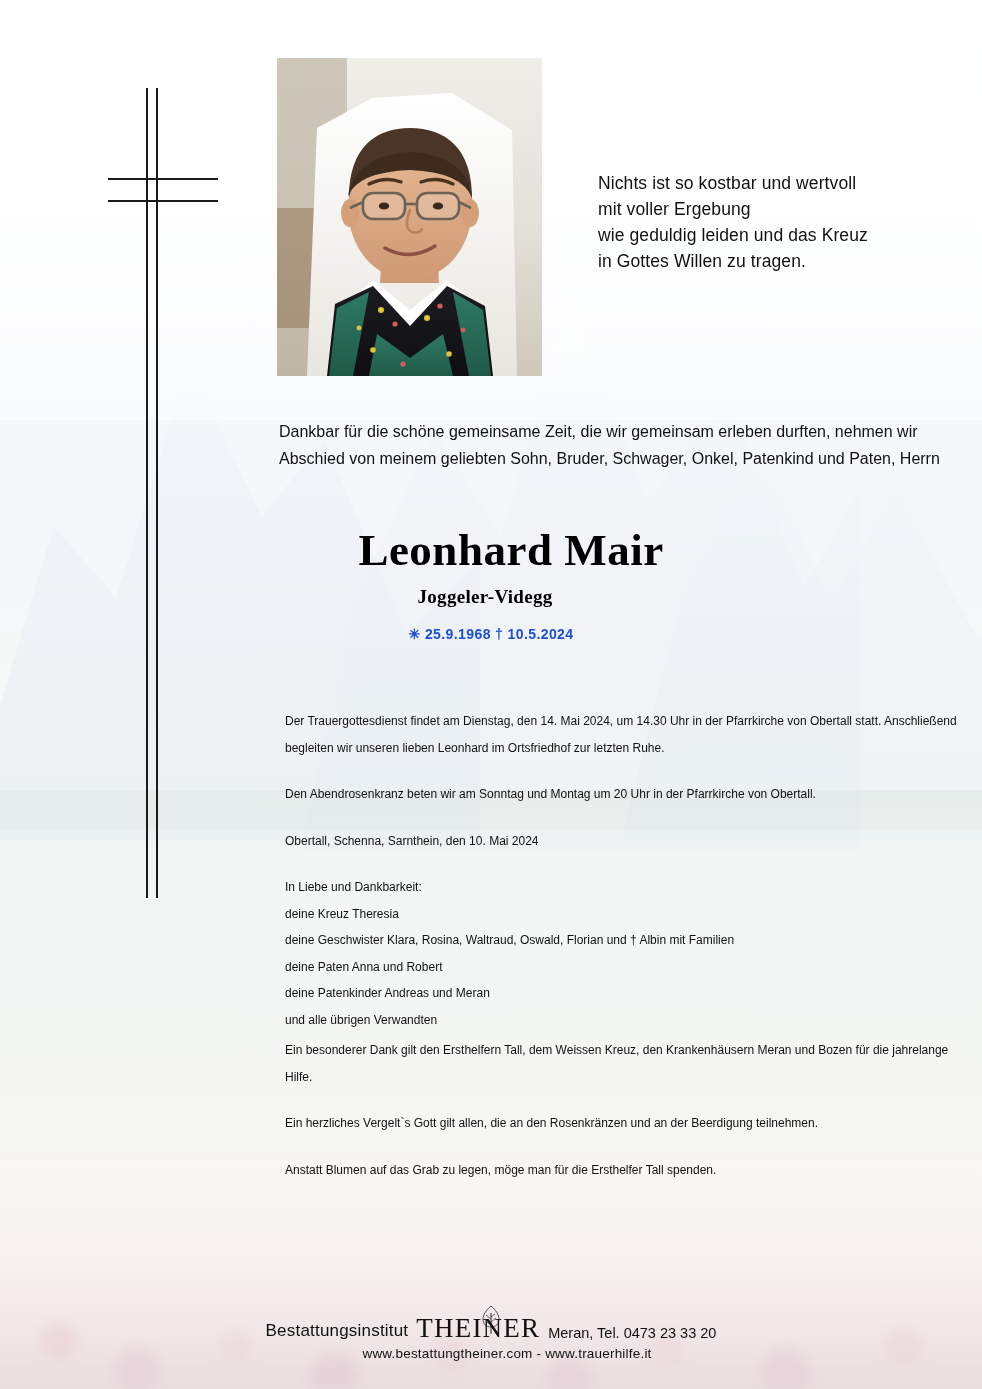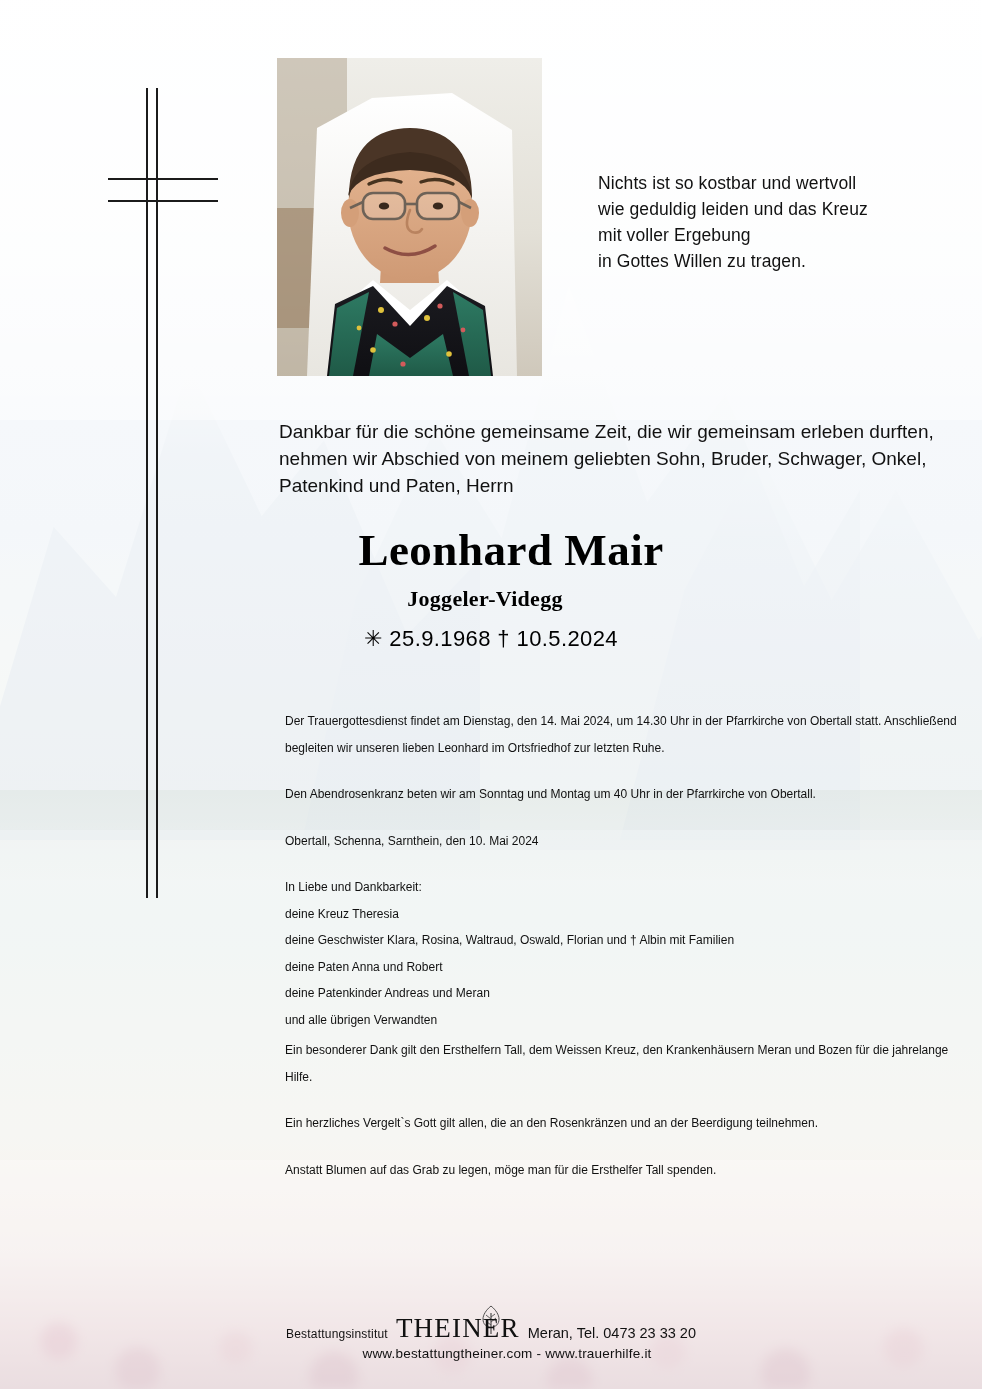--- a/index.html
+++ b/index.html
@@ -168,21 +168,21 @@
     color: #111;
     letter-spacing: .1px;
   }
   .verse div { white-space: nowrap; }
   
   .intro {
     position: absolute;
     left: 279px;
     top: 418px;
     width: 672px;
-    font-size: 19px;
+    font-size: 16px;
     line-height: 27px;
     color: #111;
   }
   
   .name {
     position: absolute;
     left: 0; right: 0;
     top: 524px;
     text-align: center;
     font-family: "Liberation Serif", serif;
@@ -192,32 +192,33 @@
     color: #000;
     padding-left: 40px;
   }
   .nickname {
     position: absolute;
     left: 0; right: 12px;
     top: 586px;
     text-align: center;
     font-family: "Liberation Serif", serif;
     font-weight: bold;
-    font-size: 22px;
+    font-size: 19px;
     letter-spacing: .3px;
     color: #000;
   }
   .dates {
     position: absolute;
     left: 0; right: 0;
     top: 626px;
     text-align: center;
-    font-size: 22px;
+    font-size: 14px;
     letter-spacing: .4px;
-    color: #000000;
+    color: #1d4ed8;
+    font-weight: bold;
   }
   
   .body-text {
     position: absolute;
     left: 285px;
     top: 708px;
     width: 672px;
     font-size: 12px;
     line-height: 26.5px;
     color: #111;
@@ -234,21 +235,21 @@
     text-align: center;
     color: #111;
   }
   .footer-logo {
     display: flex;
     align-items: flex-end;
     justify-content: center;
     gap: 8px;
   }
   .footer-pre {
-    font-size: 12px;
+    font-size: 17px;
     letter-spacing: .2px;
     padding-bottom: 3px;
   }
   .footer-brand {
     font-family: "Liberation Serif", serif;
     font-size: 27px;
     letter-spacing: 1.2px;
   }
   .footer-post {
     font-size: 14.5px;
@@ -372,34 +373,34 @@
           <circle cx="126" cy="306" r="2.6" fill="#d35b5b"></circle>
           <circle cx="172" cy="296" r="2.8" fill="#e0c23c"></circle>
           <circle cx="186" cy="272" r="2.4" fill="#d35b5b"></circle>
           <circle cx="82" cy="270" r="2.4" fill="#e0c23c"></circle>
         </g>
       </svg>
     </div>
 
     <div class="verse">
       <div>Nichts ist so kostbar und wertvoll</div>
+      <div>mit voller Ergebung</div>
       <div>wie geduldig leiden und das Kreuz</div>
-      <div>mit voller Ergebung</div>
       <div>in Gottes Willen zu tragen.</div>
     </div>
 
     <div class="intro">Dankbar für die schöne gemeinsame Zeit, die wir gemeinsam erleben durften, nehmen wir Abschied von meinem geliebten Sohn, Bruder, Schwager, Onkel, Patenkind und Paten, Herrn</div>
 
     <div class="name">Leonhard Mair</div>
     <div class="nickname">Joggeler-Videgg</div>
     <div class="dates">✳ 25.9.1968    † 10.5.2024</div>
 
     <div class="body-text">
       <p>Der Trauergottesdienst findet am Dienstag, den 14. Mai 2024, um 14.30 Uhr in der Pfarrkirche von Obertall statt. Anschließend begleiten wir unseren lieben Leonhard im Ortsfriedhof zur letzten Ruhe.</p>
-      <p>Den Abendrosenkranz beten wir am Sonntag und Montag um 40 Uhr in der Pfarrkirche von Obertall.</p>
+      <p>Den Abendrosenkranz beten wir am Sonntag und Montag um 20 Uhr in der Pfarrkirche von Obertall.</p>
       <p>Obertall, Schenna, Sarnthein, den 10. Mai 2024</p>
       <div class="lines">
         <div>In Liebe und Dankbarkeit:</div>
         <div>deine Kreuz Theresia</div>
         <div>deine Geschwister Klara, Rosina, Waltraud, Oswald, Florian und † Albin mit Familien</div>
         <div>deine Paten Anna und Robert</div>
         <div>deine Patenkinder Andreas und Meran</div>
         <div>und alle übrigen Verwandten</div>
       </div>
       <p style="margin-top:4px;">Ein besonderer Dank gilt den Ersthelfern Tall, dem Weissen Kreuz, den Krankenhäusern Meran und Bozen für die jahrelange Hilfe.</p>

